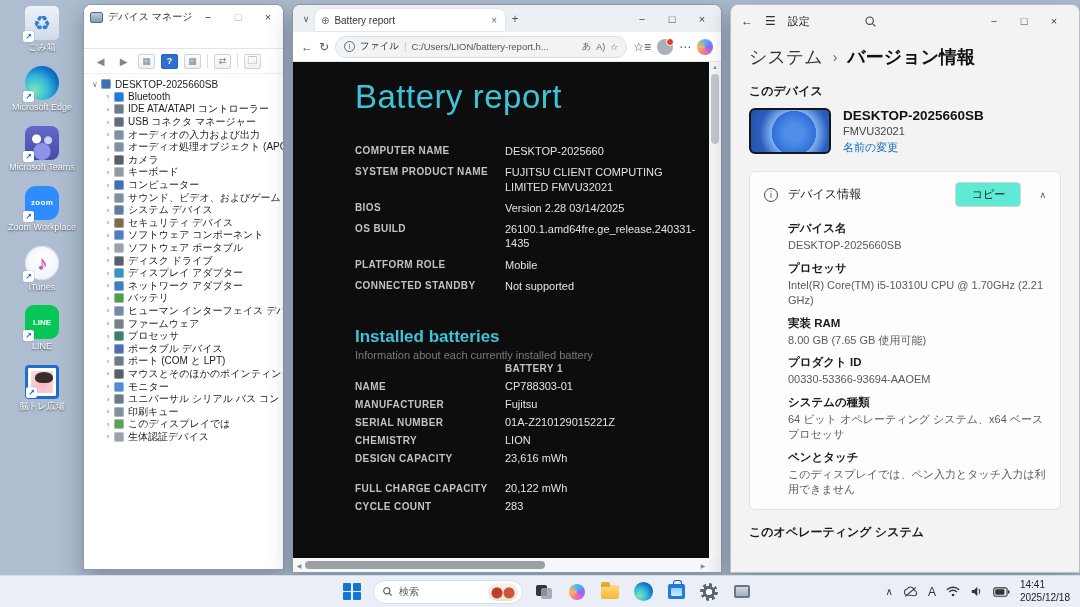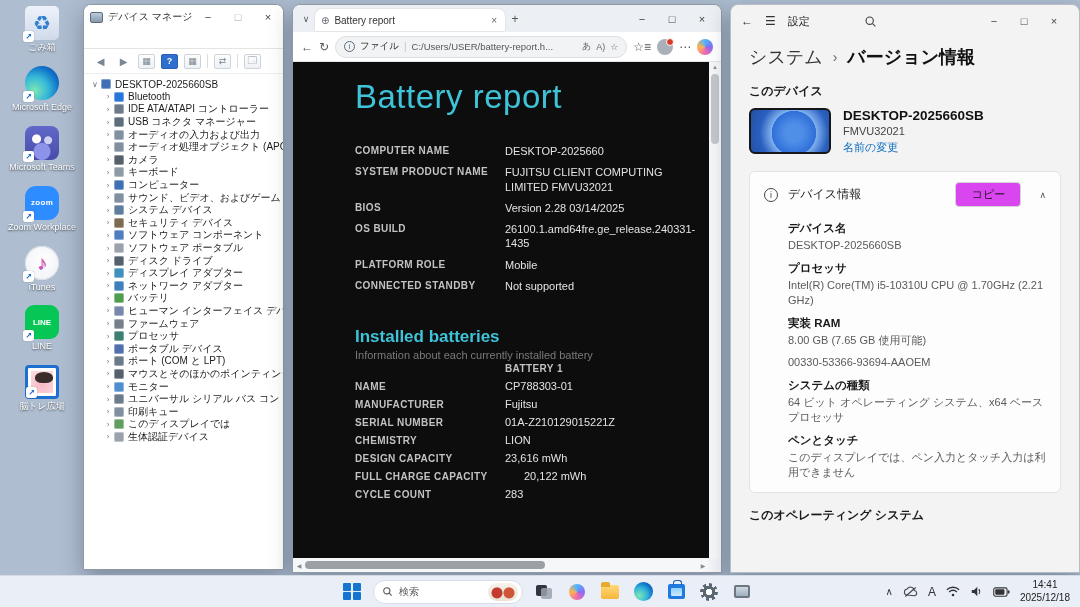--- a/index.html
+++ b/index.html
@@ -88,21 +88,21 @@
   .rep-title{font-size:33px;font-weight:300;letter-spacing:.5px;margin:4px 0 28px 0;}
   .rep-row{display:flex;margin-bottom:7px;}
   .rep-row .rl{flex:0 0 150px;font-size:10px;font-weight:bold;color:#c2c2c2;letter-spacing:.4px;padding-top:1px;}
   .rep-row .rv{flex:1;font-size:11px;color:#e3e3e3;line-height:1.3;}
   .sec-title{font-size:17px;font-weight:bold;margin:34px 0 2px 0;}
   .sec-sub{font-size:11px;color:#7a7a7a;margin-bottom:2px;}
   .bat-head{display:flex;margin-bottom:6px;}
   .bat-head .rl{flex:0 0 150px;}
   .bat-head .rv{flex:1;font-size:10px;font-weight:bold;color:#c2c2c2;letter-spacing:.4px;}
   .bat-row{display:flex;margin-bottom:6px;}
-  .bat-row.gap{margin-top:6px;gap:19px;}
+  .bat-row.gap{margin-top:18px;}
   .bat-row .rl{flex:0 0 150px;font-size:10px;font-weight:bold;color:#c2c2c2;letter-spacing:.4px;padding-top:1px;}
   .bat-row .rv{flex:1;font-size:11px;color:#e3e3e3;}
   .vscroll{position:absolute;right:0;top:57px;width:12px;bottom:14px;background:#f6f7f8;}
   .vscroll .arr{display:block;height:10px;text-align:center;font-size:6px;color:#888;line-height:10px;}
   .vthumb{position:absolute;left:2px;right:2px;top:12px;height:70px;background:#c3c7cc;border-radius:4px;}
   .hscroll{position:absolute;left:0;right:12px;bottom:0;height:14px;background:#f6f7f8;display:flex;align-items:center;}
   .hscroll .arr{width:12px;text-align:center;font-size:6px;color:#888;}
   .hthumb{height:8px;width:240px;background:#9aa0a6;border-radius:4px;}
 
   
@@ -121,21 +121,21 @@
   .dev-hero{display:flex;gap:12px;align-items:flex-start;margin-bottom:16px;}
   .dev-thumb{width:82px;height:46px;border:2px solid #14161a;border-radius:6px;
     background:radial-gradient(circle at 55% 55%,#4f8fe8 18%,#2f6fd8 45%,#7fb0ee 46%,#2a5fc0 70%,#244f9e);}
   .dev-meta .dn{font-size:13.5px;font-weight:bold;color:#111;}
   .dev-meta .dm{font-size:11px;color:#444;margin-top:2px;}
   .dev-meta .rn{font-size:11px;color:#0a6cbe;margin-top:3px;cursor:pointer;}
   .card{background:#fdfdfd;border:1px solid #e3e3e3;border-radius:6px;padding:10px 14px;margin-bottom:14px;}
   .card-head{display:flex;align-items:center;gap:10px;}
   .info-circle{width:14px;height:14px;border:1px solid #444;border-radius:50%;font-size:9px;line-height:13px;text-align:center;color:#444;flex:0 0 14px;}
   .card-title{font-size:12px;color:#1a1a1a;flex:1;}
-  .copy-btn{width:66px;height:25px;background:#d946ef;border:1px solid #d5d5d5;border-radius:4px;font-size:11px;color:#1a1a1a;cursor:pointer;}
+  .copy-btn{width:66px;height:25px;background:#5eead4;border:1px solid #d5d5d5;border-radius:4px;font-size:11px;color:#1a1a1a;cursor:pointer;}
   .card-chev{font-size:9px;color:#555;margin-left:8px;cursor:pointer;}
   .ci-fields{padding:6px 0 2px 24px;}
   .ci-field{margin-top:8px;}
   .ci-field .fl{font-size:11.5px;font-weight:bold;color:#1a1a1a;}
   .ci-field .fv{font-size:11px;color:#5a5a5a;margin-top:2px;line-height:1.35;}
 
   
   .taskbar{position:absolute;left:0;right:0;bottom:0;height:32px;background:#e9eef7;border-top:1px solid #d4dbe6;
     display:flex;align-items:center;}
   .tb-left{width:340px;}
@@ -159,21 +159,21 @@
   .edge-ic{width:19px;height:19px;border-radius:50%;background:radial-gradient(circle at 28% 72%,#7ce8b4,#35b7d8 40%,#1070c8 70%,#0a4f9e);}
   .store-ic{width:17px;height:15px;background:#1f7ae0;border-radius:2px;position:relative;}
   .store-ic::before{content:"";position:absolute;left:5px;top:-4px;width:7px;height:4px;border:1.5px solid #18днe;border:1.5px solid #1a5fb0;border-bottom:none;border-radius:3px 3px 0 0;}
   .store-ic::after{content:"";position:absolute;left:3px;top:4px;right:3px;bottom:3px;background:linear-gradient(#8fd0ff,#cfe9ff);border-radius:1px;}
   .gear-ic{width:18px;height:18px;border-radius:50%;background:
     radial-gradient(circle,#fdfdfd 3px,#5b6770 3.5px 6px,rgba(0,0,0,0) 6.5px),
     repeating-conic-gradient(#5b6770 0 22deg,rgba(0,0,0,0) 22deg 45deg);}
   .devmgr-ic{width:16px;height:13px;border:2px solid #6b7680;border-radius:2px;background:linear-gradient(#cfd8e2,#9fb0c0);}
   .tray{margin-left:auto;display:flex;align-items:center;gap:10px;padding-right:10px;}
   .tray .t-ic{color:#333;font-size:10px;cursor:pointer;display:flex;align-items:center;}
-  .clock{text-align:center;font-size:10px;color:#222;line-height:1.25;cursor:pointer;}
+  .clock{text-align:left;font-size:10px;color:#222;line-height:1.25;cursor:pointer;}
 </style>
 </head>
 <body>
 
 <div class="stage">
 
   <div class="desktop-icons">
 
   <div class="dicon-wrap">
         <div class="dicon kind recycle">
@@ -414,21 +414,21 @@
         <span>×</span>
       </span>
     </div>
     <div class="navbar">
       <span class="nav-ic">←</span>
       <span class="nav-ic">↻</span>
       <div class="urlpill">
         <span class="info-i">i</span>
         <span class="scheme">ファイル</span>
         <span class="sep">|</span>
-        <span class="url">C:/Users/USER/battery-report.h...</span>
+        <span class="url">C:/Users/LION/battery-report.h...</span>
         <span class="mini">あ</span>
         <span class="mini">A)</span>
         <span class="mini">☆</span>
       </div>
       <span class="nav-ic">☆≡</span>
       <span class="avatar"></span>
       <span class="nav-ic">⋯</span>
       <span class="copilot"></span>
     </div>
 
@@ -558,20 +558,21 @@
             </div>
             <div class="ci-field">
               <div class="fl">プロセッサ</div>
               <div class="fv">Intel(R) Core(TM) i5-10310U CPU @ 1.70GHz (2.21 GHz)</div>
             </div>
             <div class="ci-field">
               <div class="fl">実装 RAM</div>
               <div class="fv">8.00 GB (7.65 GB 使用可能)</div>
             </div>
             <div class="ci-field">
+              <div class="fl">プロダクト ID</div>
               <div class="fv">00330-53366-93694-AAOEM</div>
             </div>
             <div class="ci-field">
               <div class="fl">システムの種類</div>
               <div class="fv">64 ビット オペレーティング システム、x64 ベース プロセッサ</div>
             </div>
             <div class="ci-field">
               <div class="fl">ペンとタッチ</div>
               <div class="fv">このディスプレイでは、ペン入力とタッチ入力は利用できません</div>
             </div>

